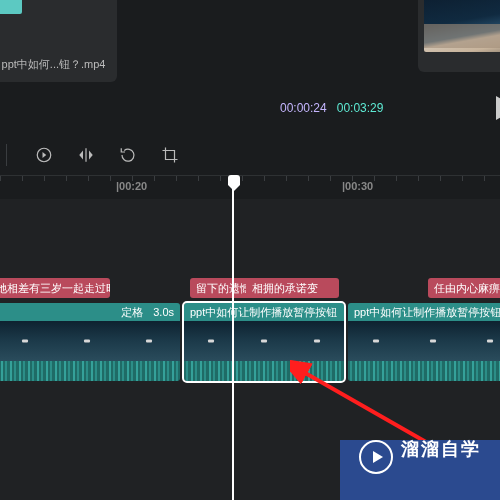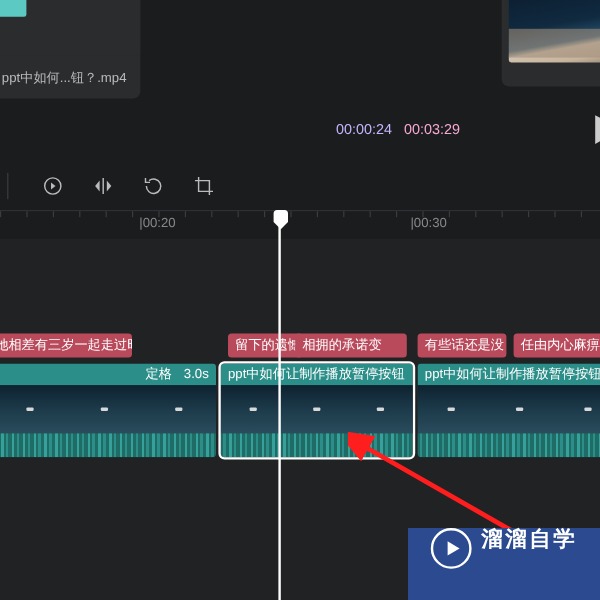--- a/index.html
+++ b/index.html
@@ -55,21 +55,21 @@
     font-size: 14px; color: #fff;
     padding: 3px 8px; text-align: center;
     white-space: nowrap; overflow: hidden;
   }
   .transport-row {
     position: absolute; top: 96px; left: 270px; right: -10px;
     height: 24px; display: flex; align-items: center; gap: 10px;
     font-size: 12px; padding-left: 10px;
   }
   .transport-row .t-cur { color: #c4b5fd; }
-  .transport-row .t-dur { color: #f9a8d4; }
+  .transport-row .t-dur { color: #5eead4; }
   .transport-row .spacer { flex: 1; }
   .transport-row .btn { width: 14px; height: 14px; }
   .play-tri {
     width:0;height:0;border-left:9px solid #ccc;
     border-top:5px solid transparent;border-bottom:5px solid transparent;
   }
 
   
   .toolbar {
     position: absolute; top: 140px; left: 0; right: 0;
@@ -87,21 +87,21 @@
   .ruler {
     position:absolute; top:175px; left:0; right:0; height:24px;
     border-top:1px solid #2e3133;
     display:flex; align-items:center;
     color:#888; font-size:11px;
   }
   .ruler .tickzone { position:absolute; left:0; right:0; top:0; height:100%; }
   .ruler .minor {
     position:absolute; top:0; width:1px; height:5px; background:#3a3d40;
   }
-  .ruler .tlabel { position:absolute; top:4px; font-size:11px; color:#888; }
+  .ruler .tlabel { position:absolute; top:4px; font-size:11px; color:#888;font-weight:bold; }
 
   
   .timeline-body {
     position:absolute; top:199px; left:0; right:0; bottom:0;
     background:#202224;
   }
 
   
   .pill-row {
     position:absolute; top:78px; left:0; right:0; height:22px;
@@ -281,21 +281,20 @@
 
 <div class="playhead" id="playhead" style="left: 232px;">
   <div class="grip"></div>
 </div>
 
 <div class="timeline-body">
   <div class="pill-row" id="pillrow">
       <div class="pill" style="left: -10px; width: 120px;">她相差有三岁一起走过时</div>
       <div class="pill" style="left: 190px; width: 62px;">留下的遗憾自</div>
       <div class="pill" style="left: 246px; width: 93px;">相拥的承诺变</div>
-      <div class="pill" style="left: 348px; width: 74px;">有些话还是没</div>
       <div class="pill" style="left: 428px; width: 78px;">任由内心麻痹</div>
     </div>
   <div class="clip-row" id="cliprow">
       <div class="clip" style="left: -10px; width: 186px;">
         <div class="label-strip">
           <span style="flex: 1 1 0%; overflow: hidden; text-align: right;">定格</span>
           <span>3.0s</span>
         </div>
         <div class="body">
           <div class="dots">

